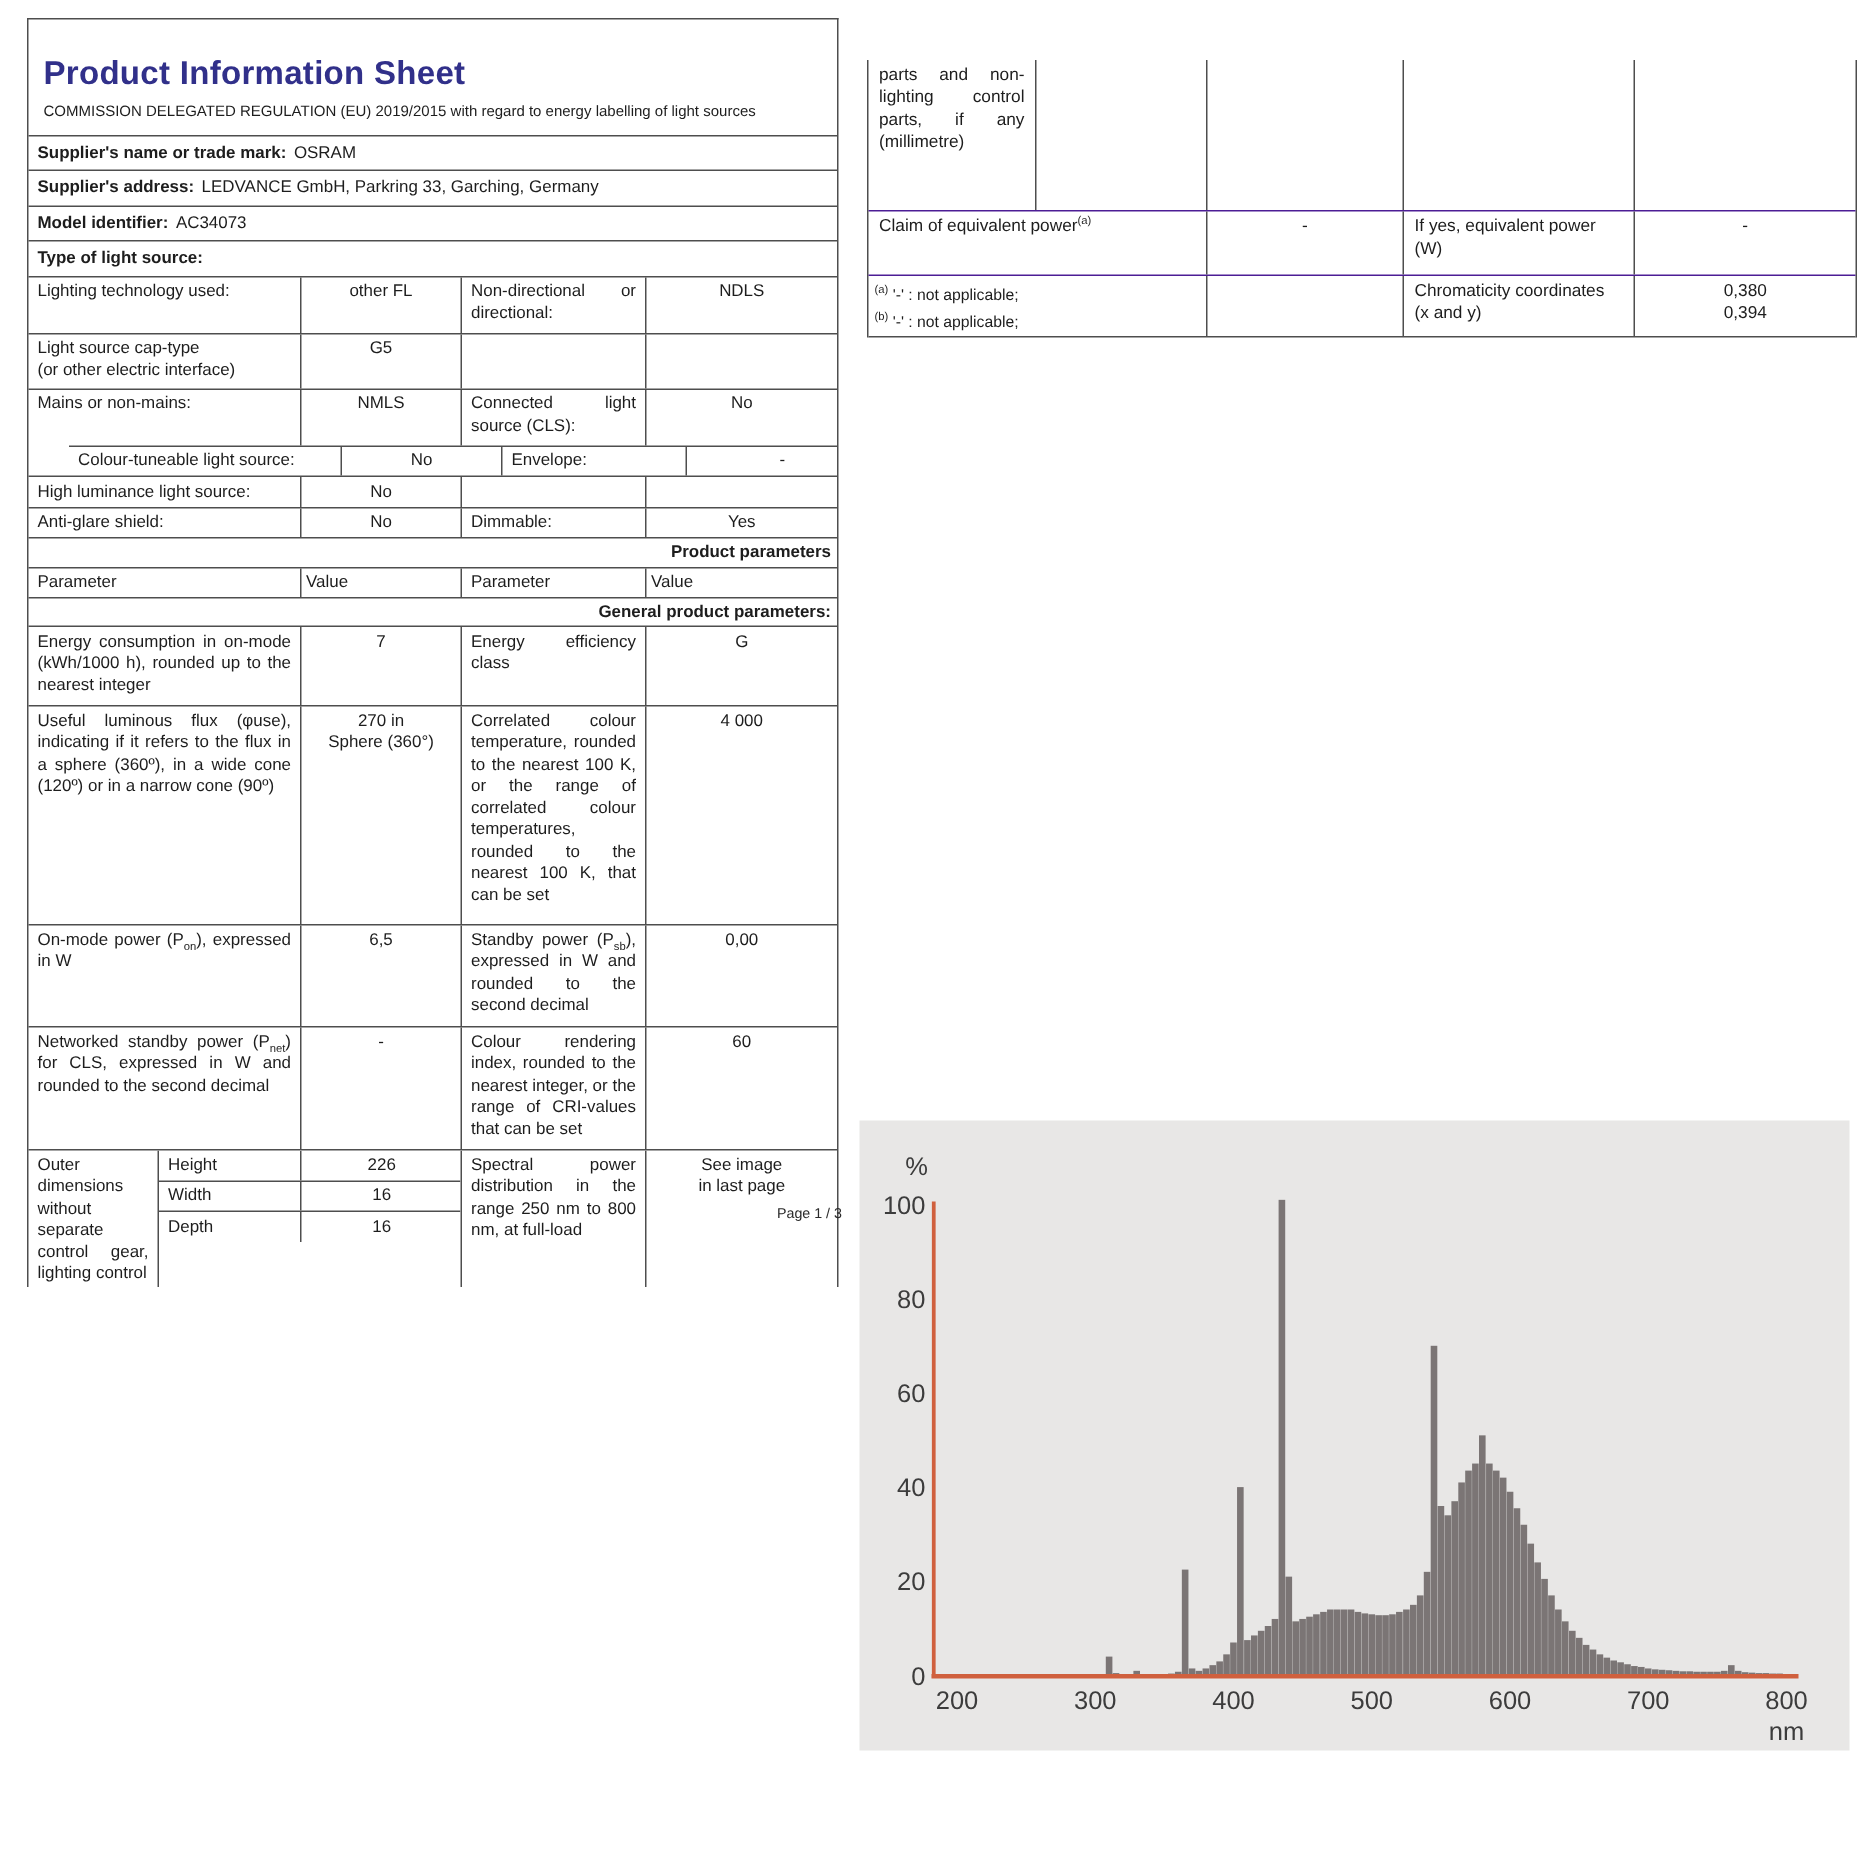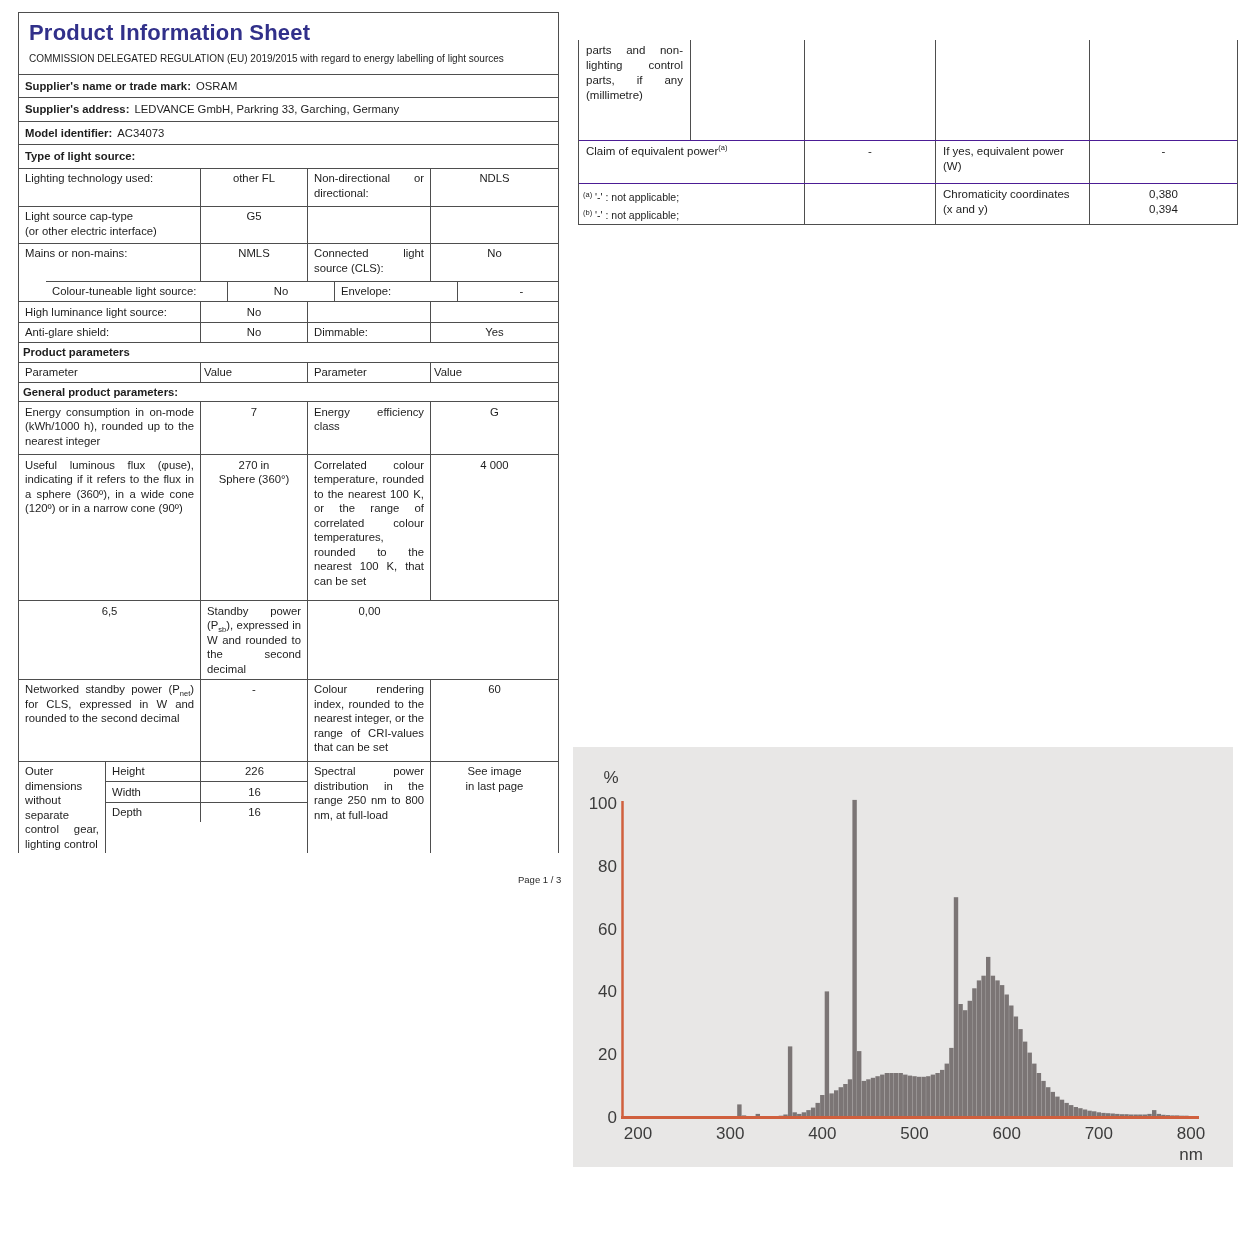--- a/index.html
+++ b/index.html
@@ -21,26 +21,26 @@
   .lrow{display:grid;border-top:1px solid #4e4e4e;box-sizing:border-box;}
   .lrow:first-child{border-top:none;}
   .lc{box-sizing:border-box;padding:2.5px 6px;overflow:hidden;}
   .lc.bordered{border-right:1px solid #4e4e4e;}
   .lc.last{border-right:none;}
   .four{grid-template-columns:182px 107px 123px 127px;}
   .par{text-align:justify;}
   .val{text-align:center;padding:2.5px 3px;}
   .hdrcell{text-align:left;}
   .title-row{display:block;padding:6px 10px 8px 10px;}
-  .doc-title{font-size:22px;font-weight:bold;color:#31308a;letter-spacing:0.2px;}
+  .doc-title{font-size:22px;font-weight:bold;color:#31308a;letter-spacing:0.2px;margin-top:16px;}
   .doc-subtitle{font-size:10px;margin-top:6px;color:#1d1d1d;}
   .lv-cell{padding:4px 6px;}
   .bl{font-weight:bold;}
   .ival{margin-left:5px;}
-  .span-hdr{display:block;text-align:left;font-weight:bold;padding:2px 4px;}
+  .span-hdr{display:block;text-align:right;font-weight:bold;padding:2px 4px;}
   
   .dims-row{grid-template-columns:87px 202px 123px 127px;height:92px;overflow:hidden;}
   .dims-sub{display:block;padding:0;}
   .subrow{display:grid;grid-template-columns:95px 107px;}
   .subrow .sl{box-sizing:border-box;padding:2.5px 6px;border-right:1px solid #4e4e4e;}
   .subrow .sv{box-sizing:border-box;padding:2.5px 3px;text-align:center;}
   .subrow.lined{border-bottom:1px solid #4e4e4e;}
 
   
   #right-table{
@@ -53,21 +53,21 @@
   .rrow.first{grid-template-columns:112px 114px 131px 154px 147px;}
   .rrow.mid{grid-template-columns:226px 131px 154px 147px;min-height:43px;}
   .rrow.lastrow{grid-template-columns:226px 131px 154px 147px;min-height:42px;border-bottom:1px solid #4e4e4e;}
   .rc{box-sizing:border-box;padding:3px 7px;overflow:hidden;}
   .rc.bordered{border-right:1px solid #4e4e4e;}
   .rc.center{text-align:center;}
 
   #footnotes{left:583px;top:191px;font-size:10.5px;color:#1d1d1d;}
   #footnotes .fn{margin-bottom:6px;}
 
-  #page-num{left:518px;top:874px;font-size:9.5px;color:#2a2a2a;text-align:right;}
+  #page-num{left:518px;top:804px;font-size:9.5px;color:#2a2a2a;text-align:right;}
 
   
   #chart-panel{left:573px;top:747px;width:660px;height:420px;background:#e8e7e6;}
   #spd-svg{display:block;width:660px;height:420px;}
   #spd-svg text{font-family:"Liberation Sans",sans-serif;}
 </style>
 </head>
 <body>
 
 <div class="abs" id="left-table">
@@ -138,20 +138,21 @@
       <div class="lc par bordered">Energy efficiency class</div>
       <div class="lc val last">G</div>
     </div>
     <div class="lrow four" style="min-height: 146px;">
       <div class="lc par bordered">Useful luminous flux (φuse), indicating if it refers to the flux in a sphere (360º), in a wide cone (120º) or in a narrow cone (90º)</div>
       <div class="lc val bordered">270 in<br>Sphere (360°)</div>
       <div class="lc par bordered">Correlated colour temperature, rounded to the nearest 100 K, or the range of correlated colour temperatures, rounded to the nearest 100 K, that can be set</div>
       <div class="lc val last">4 000</div>
     </div>
     <div class="lrow four" style="min-height: 68px;">
+      <div class="lc par bordered">On-mode power (P<sub>on</sub>), expressed in W</div>
       <div class="lc val bordered">6,5</div>
       <div class="lc par bordered">Standby power (P<sub>sb</sub>), expressed in W and rounded to the second decimal</div>
       <div class="lc val last">0,00</div>
     </div>
     <div class="lrow four" style="min-height: 82px;">
       <div class="lc par bordered">Networked standby power (P<sub>net</sub>) for CLS, expressed in W and rounded to the second decimal</div>
       <div class="lc val bordered">-</div>
       <div class="lc par bordered">Colour rendering index, rounded to the nearest integer, or the range of CRI-values that can be set</div>
       <div class="lc val last">60</div>
     </div>

